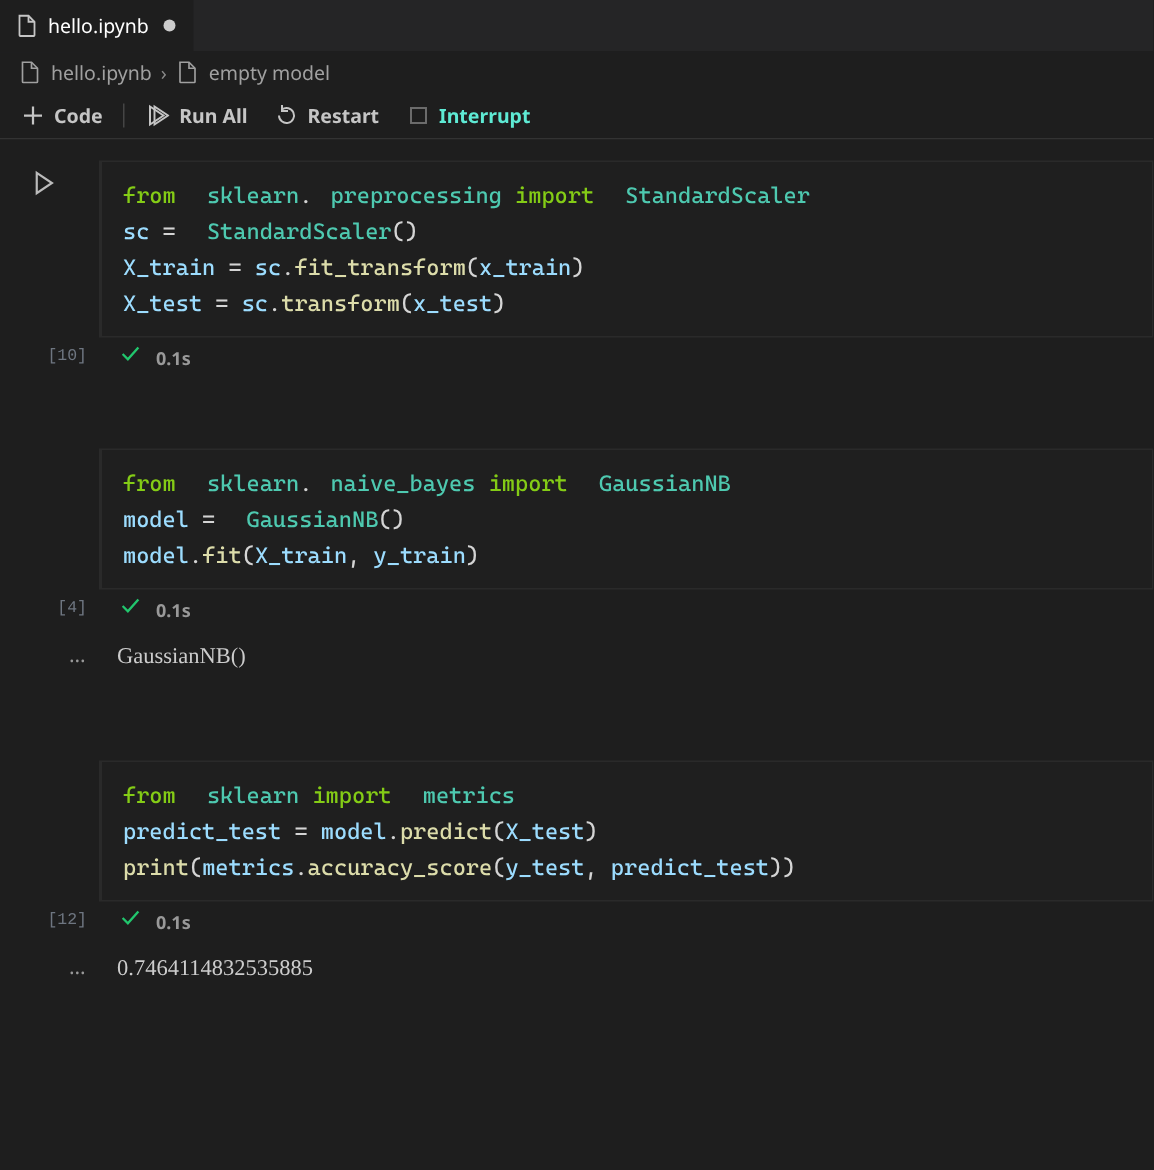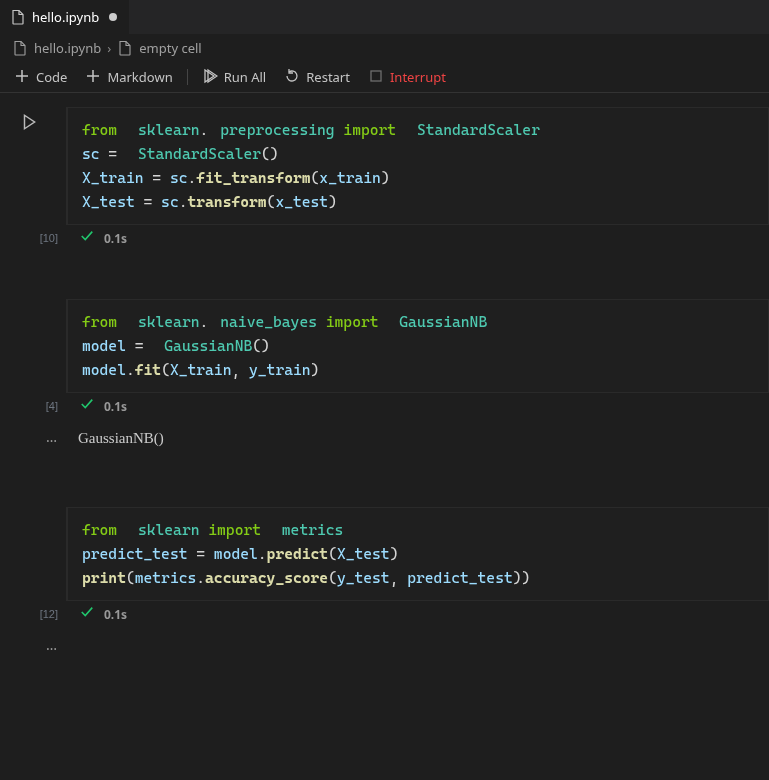--- a/index.html
+++ b/index.html
@@ -53,33 +53,34 @@
     align-items: center;
     height: 32px;
     padding: 0 6px;
     gap: 2px;
     background: #1e1e1e;
     border-bottom: 1px solid #333;
     color: #c5c5c5;
     font-size: 13px;
   }
   .tbtn {
-    display:flex; gap:6px;
+    display:flex; align-items:center; gap:6px;
     padding: 3px 8px;
     border-radius: 4px;
     cursor: default;
     color: #c5c5c5;
+    font-weight: bold;
   }
   .tsep {
     width:1px; height: 16px; background:#454545;
     margin: 0 4px;
   }
   .ticon { width:16px; height:16px; display:inline-flex; }
   .ticon svg { width:16px; height:16px; }
-  .interrupt { color:#ef4444; }
+  .interrupt { color:#5eead4; }
   
   
   .notebook {
     padding: 10px 0 20px 0;
     background: #1e1e1e;
   }
   
   .cell {
     display:flex;
     margin-top: 4px;
@@ -131,33 +132,33 @@
     font-size: 15px;
     line-height: 22px;
     color: #cccccc;
     white-space: pre;
   }
   .spacer { height: 44px; }
   
   
   .k  { color:#84cc16; }  
   .mod{ color:#4ec9b0;margin-left:12px; }  
-  .fn { color:#dcdcaa;font-weight:bold; }  
+  .fn { color:#dcdcaa; }  
   .v  { color:#9cdcfe; }  
   .p  { color:#d4d4d4; }
 
   .status-row {
     display:flex;
     align-items:center;
   }
   .status-row .gutter-line {
     width:66px; flex:0 0 66px;
     display:flex; justify-content:flex-end; align-items:center;
     padding-right: 8px;
-    font-family: Liberation Sans, sans-serif;
+    font-family: Liberation Mono, monospace;
     font-size: 11px;
     color:#6e7681;
   }
   .output-row {
     display:flex;
     align-items:flex-start;
   }
   .output-row .gutter-line {
     width:66px; flex:0 0 66px;
     display:flex; justify-content:flex-end; align-items:flex-start;
@@ -192,39 +193,31 @@
     </svg>
   </span>
   <span>hello.ipynb</span>
   <span class="sep">›</span>
   <span class="file-icon">
     <svg viewBox="0 0 16 16" fill="none" stroke="#a0a0a0" stroke-width="1.1">
       <path d="M3 1.5h6l4 4v9a.5.5 0 0 1-.5.5h-9a.5.5 0 0 1-.5-.5v-12.5z"></path>
       <path d="M9 1.5v4h4"></path>
     </svg>
   </span>
-  <span>empty cell</span>
+  <span>empty model</span>
 </div>
 
 <div class="toolbar">
   <div class="tbtn">
     <span class="ticon">
       <svg viewBox="0 0 16 16" stroke="#c5c5c5" stroke-width="1.5">
           <path d="M8 2v12M2 8h12"></path>
         </svg>
     </span>
     <span>Code</span>
-  </div>
-  <div class="tbtn">
-    <span class="ticon">
-      <svg viewBox="0 0 16 16" stroke="#c5c5c5" stroke-width="1.5">
-          <path d="M8 2v12M2 8h12"></path>
-        </svg>
-    </span>
-    <span>Markdown</span>
   </div>
   <div class="tsep"></div>
   <div class="tbtn">
     <span class="ticon">
       <svg viewBox="0 0 16 16" fill="none" stroke="#c5c5c5" stroke-width="1.3">
         <path d="M3 2l9 6-9 6z"></path>
           <path d="M6 2l9 6-9 6z"></path>
       </svg>
     </span>
     <span>Run All</span>
@@ -319,15 +312,16 @@
       <span class="check">
         <svg width="14" height="14" viewBox="0 0 16 16" fill="none" stroke="#21c66d" stroke-width="1.8">
             <path d="M2 8l4 4 8-9"></path>
           </svg>
       </span>
       <span>0.1s</span>
     </div>
   </div>
   <div class="output-row">
     <div class="gutter-line">…</div>
+    <div class="output">0.7464114832535885</div>
   </div>
 
 </div>
 
 </body></html>

